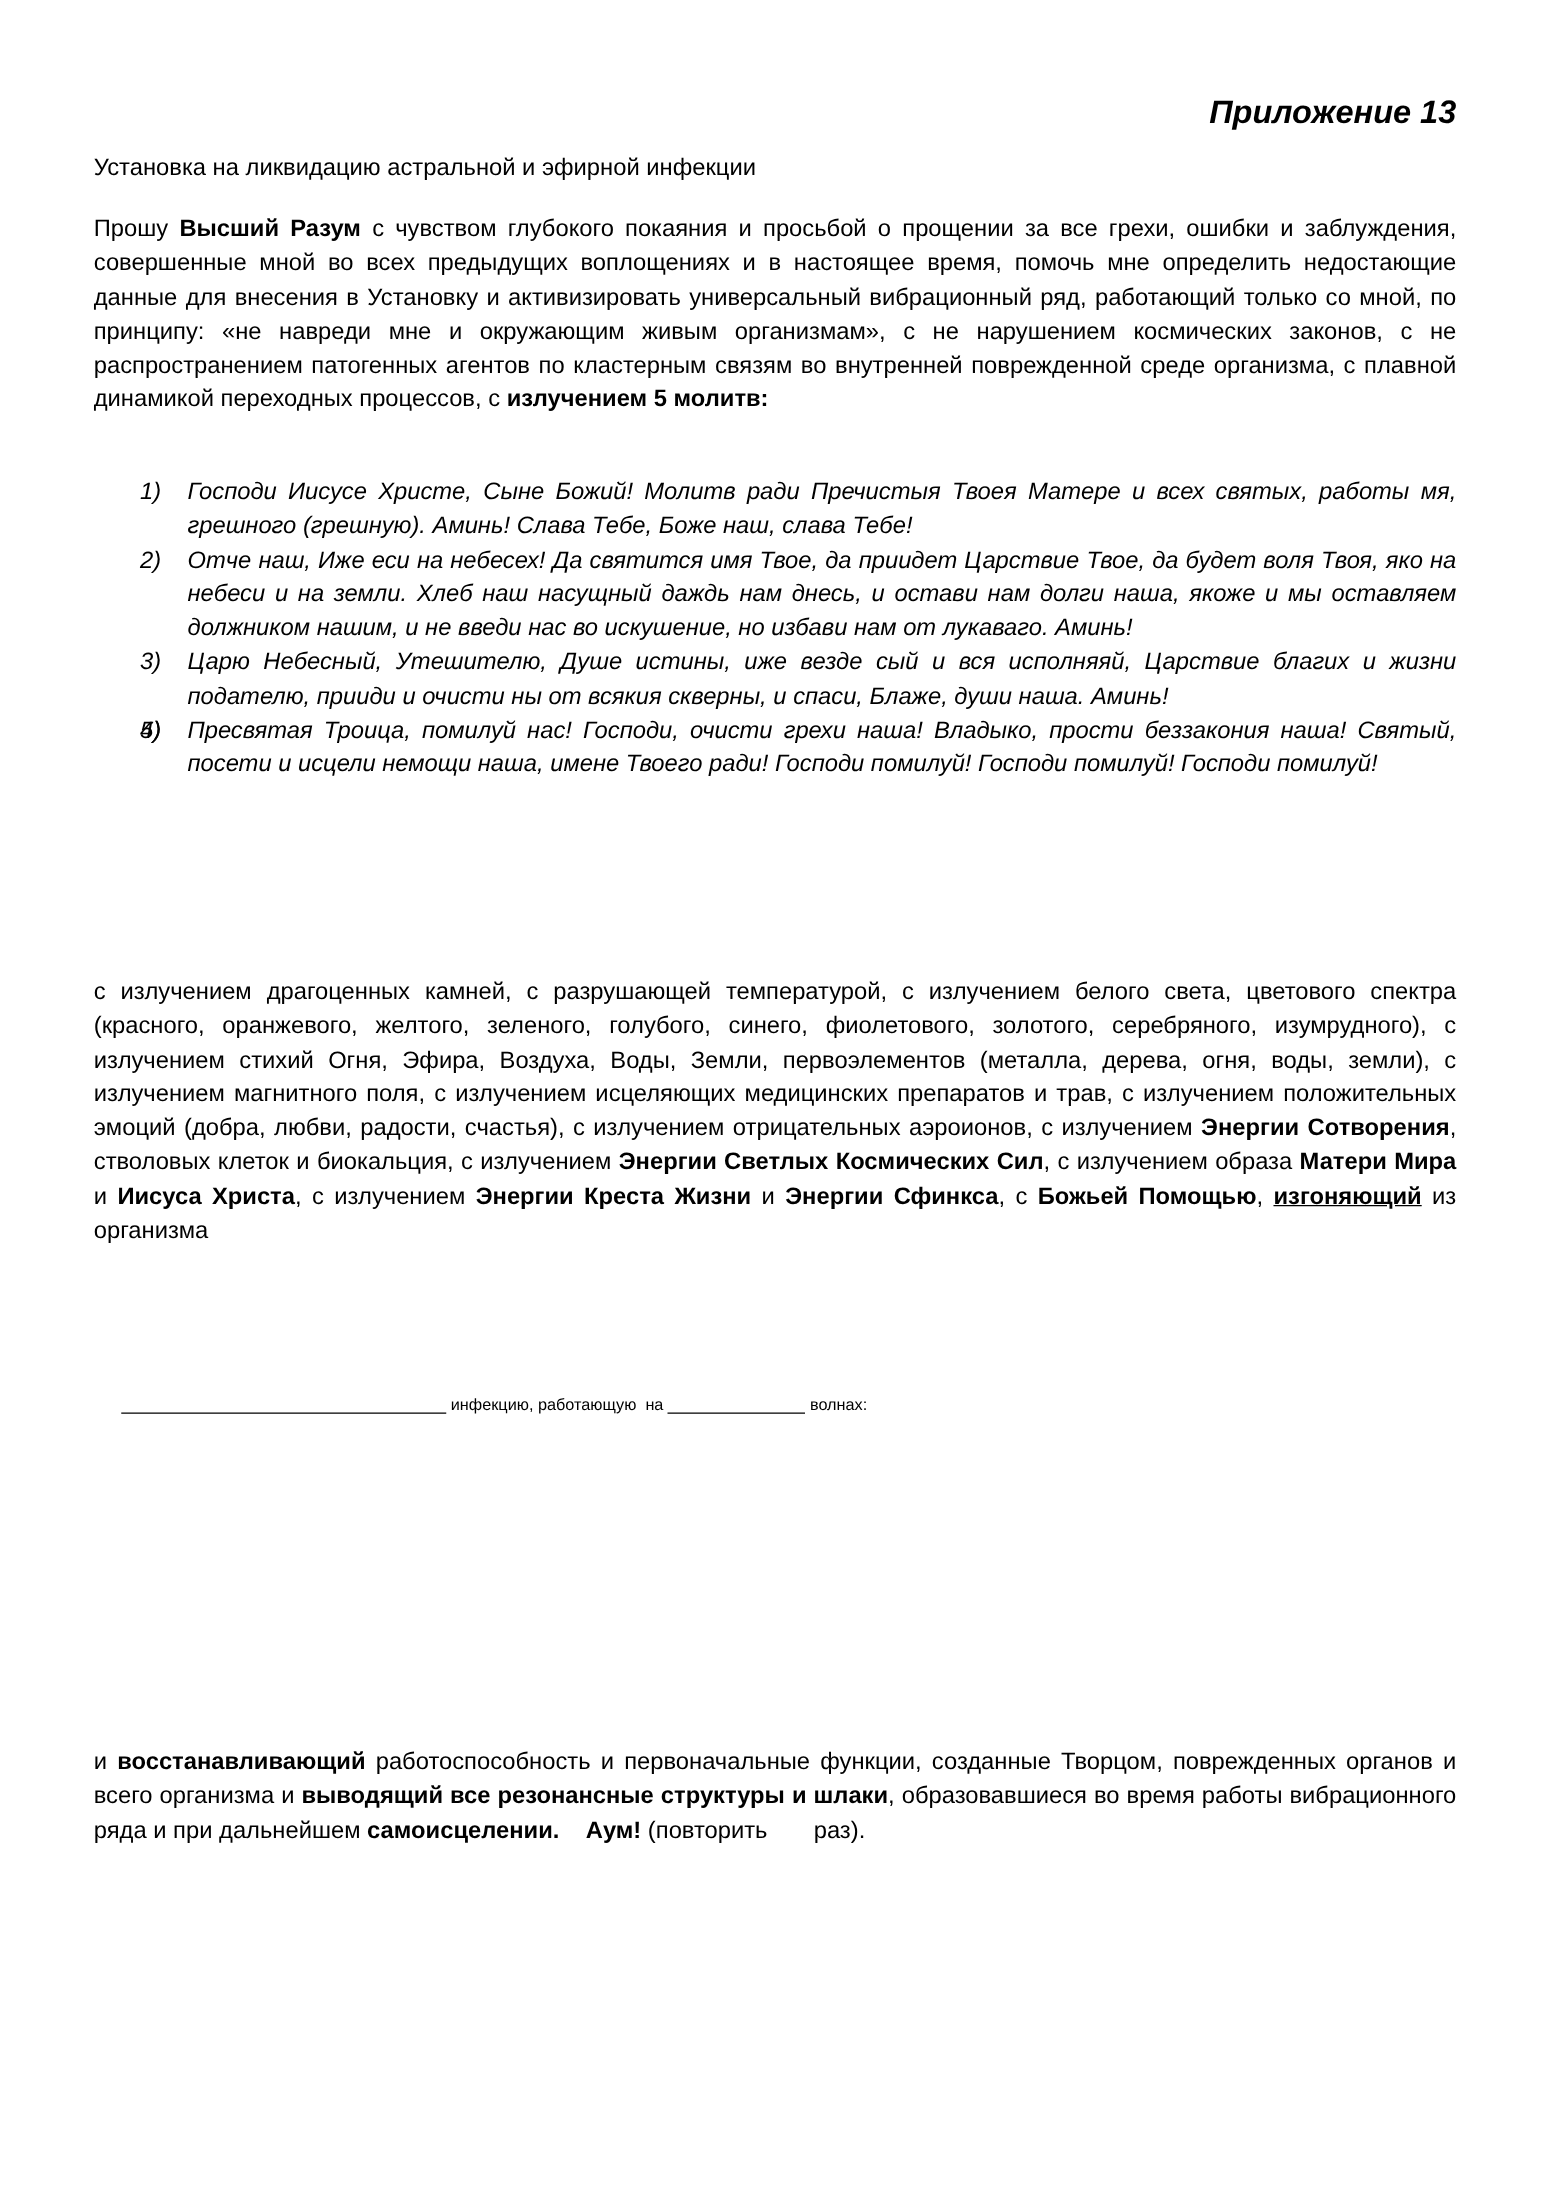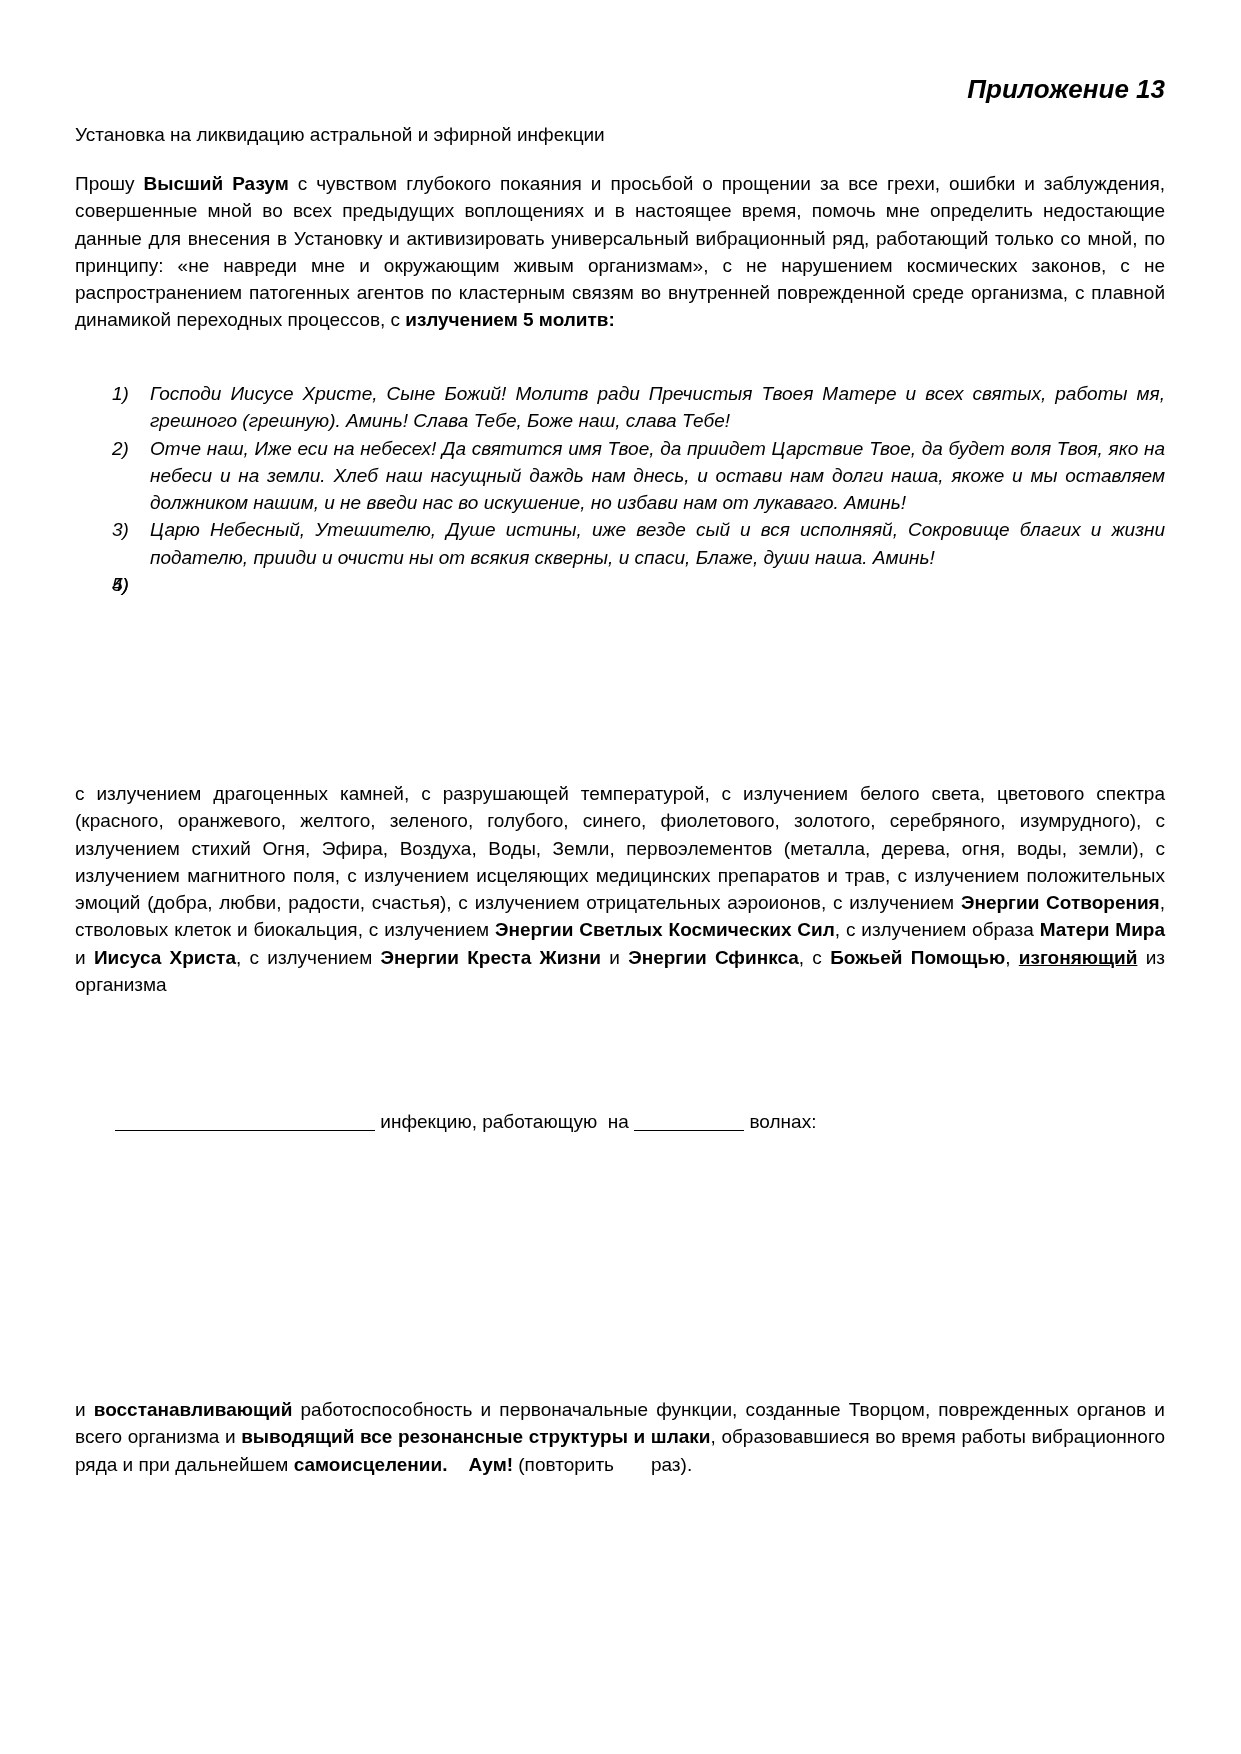--- a/index.html
+++ b/index.html
@@ -9,43 +9,43 @@
     .appendix { position: absolute; top: 74px; right: 0; font-weight: bold; font-size: 26px; font-style: italic; }
     .title { position: absolute; top: 124px; left: 0; font-weight: normal; font-size: 19px; }
     .para { position: absolute; left: 0; width: 1090px; font-size: 19px; line-height: 27.3px;
             text-align: justify; }
     .p1 { top: 170px; }
     .prayers { position: absolute; top: 380px; left: 0; width: 1090px; margin: 0; padding: 0;
                list-style: none; font-style: italic; font-size: 19px; line-height: 27.3px; }
     .prayers li { position: relative; padding-left: 75px; text-align: justify; }
     .prayers .num { position: absolute; left: 37px; top: 0; }
     .p2 { top: 780px; }
-    .fill-line { position: absolute; top: 1110px; left: 40px; font-size: 19px; white-space: pre; }
+    .fill-line { position: absolute; top: 1110px; left: 22px; font-size: 13px; white-space: pre; }
     .blank { display: inline-block; border-bottom: 1.5px solid #000; height: 20px; vertical-align: -3px; }
     .blank.wide { width: 260px; }
     .blank.narrow { width: 110px; }
     .p3 { top: 1396px; }
     b { font-weight: bold; }
     u { text-decoration: underline; }
   </style>
 </head>
 <body>
 
 <div class="page">
   <div class="appendix">Приложение 13</div>
   <div class="title">Установка на ликвидацию астральной и эфирной  инфекции</div>
 
   <div class="para p1"><span>Прошу </span><b>Высший Разум</b><span> с чувством глубокого покаяния и просьбой о прощении за все грехи, ошибки и заблуждения, совершенные мной во всех предыдущих воплощениях и в настоящее время, помочь мне определить недостающие данные для внесения в Установку и активизировать универсальный вибрационный ряд, работающий только со мной, по принципу: «не навреди мне и окружающим живым организмам», с не нарушением космических законов, с не распространением  патогенных агентов по кластерным связям во внутренней поврежденной среде организма, с плавной динамикой переходных процессов, с </span><b>излучением 5 молитв:</b></div>
 
   <ol class="prayers">
     <li><span class="num">1)</span><span>Господи Иисусе Христе, Сыне Божий! Молитв ради Пречистыя Твоея Матере и всех святых, работы мя, грешного (грешную). Аминь! Слава Тебе, Боже наш, слава Тебе!</span></li>
     <li><span class="num">2)</span><span>Отче наш, Иже еси на небесех! Да святится имя Твое, да приидет Царствие Твое, да будет воля Твоя, яко на небеси и на земли. Хлеб наш насущный даждь нам днесь, и остави нам долги наша, якоже и мы оставляем должником нашим, и не введи нас во искушение, но избави нам от лукаваго. Аминь!</span></li>
-    <li><span class="num">3)</span><span>Царю Небесный, Утешителю, Душе истины, иже везде сый и вся исполняяй, Сокровище благих и жизни подателю, прииди и очисти ны от всякия скверны, и спаси, Блаже, души наша. Аминь!</span></li>
+    <li><span class="num">3)</span><span>Царю Небесный, Утешителю, Душе истины, иже везде сый и вся исполняяй, Царствие благих и жизни подателю, прииди и очисти ны от всякия скверны, и спаси, Блаже, души наша. Аминь!</span></li>
     <li><span class="num">4)</span></li>
-    <li><span class="num">5)</span></li>
+    <li><span class="num">5)</span><span>Пресвятая Троица, помилуй нас! Господи, очисти грехи наша! Владыко, прости беззакония наша! Святый, посети и исцели немощи наша, имене Твоего ради! Господи помилуй! Господи помилуй! Господи помилуй!</span></li>
   </ol>
 
   <div class="para p2"><span>с излучением драгоценных камней, с разрушающей температурой, с излучением белого света, цветового спектра (красного, оранжевого, желтого, зеленого, голубого, синего, фиолетового, золотого, серебряного, изумрудного), с излучением стихий Огня, Эфира, Воздуха, Воды, Земли, первоэлементов (металла, дерева, огня, воды, земли), с излучением магнитного поля, с излучением исцеляющих медицинских препаратов и трав, с излучением положительных эмоций (добра, любви, радости, счастья), с излучением отрицательных аэроионов, с излучением </span><b>Энергии Сотворения</b><span>, стволовых клеток и биокальция, с излучением </span><b>Энергии Светлых Космических Сил</b><span>, с излучением образа </span><b>Матери Мира</b><span> и </span><b>Иисуса Христа</b><span>, с излучением </span><b>Энергии Креста Жизни</b><span> и </span><b>Энергии Сфинкса</b><span>, с </span><b>Божьей Помощью</b><span>, </span><b><u>изгоняющий</u></b><span>  из организма</span></div>
 
   <div class="fill-line"><span class="blank wide"></span><span> инфекцию, работающую  на </span><span class="blank narrow"></span><span> волнах:</span></div>
 
   <div class="para p3"><span>и </span><b>восстанавливающий</b><span> работоспособность и первоначальные функции, созданные Творцом, поврежденных органов и всего организма и </span><b>выводящий все резонансные структуры и шлаки</b><span>, образовавшиеся во время работы вибрационного ряда и при дальнейшем </span><b>самоисцелении.</b><span style="white-space:pre">    </span><b>Аум!</b><span style="white-space:pre"> (повторить       раз).</span></div>
 </div>
 
 </body></html>

